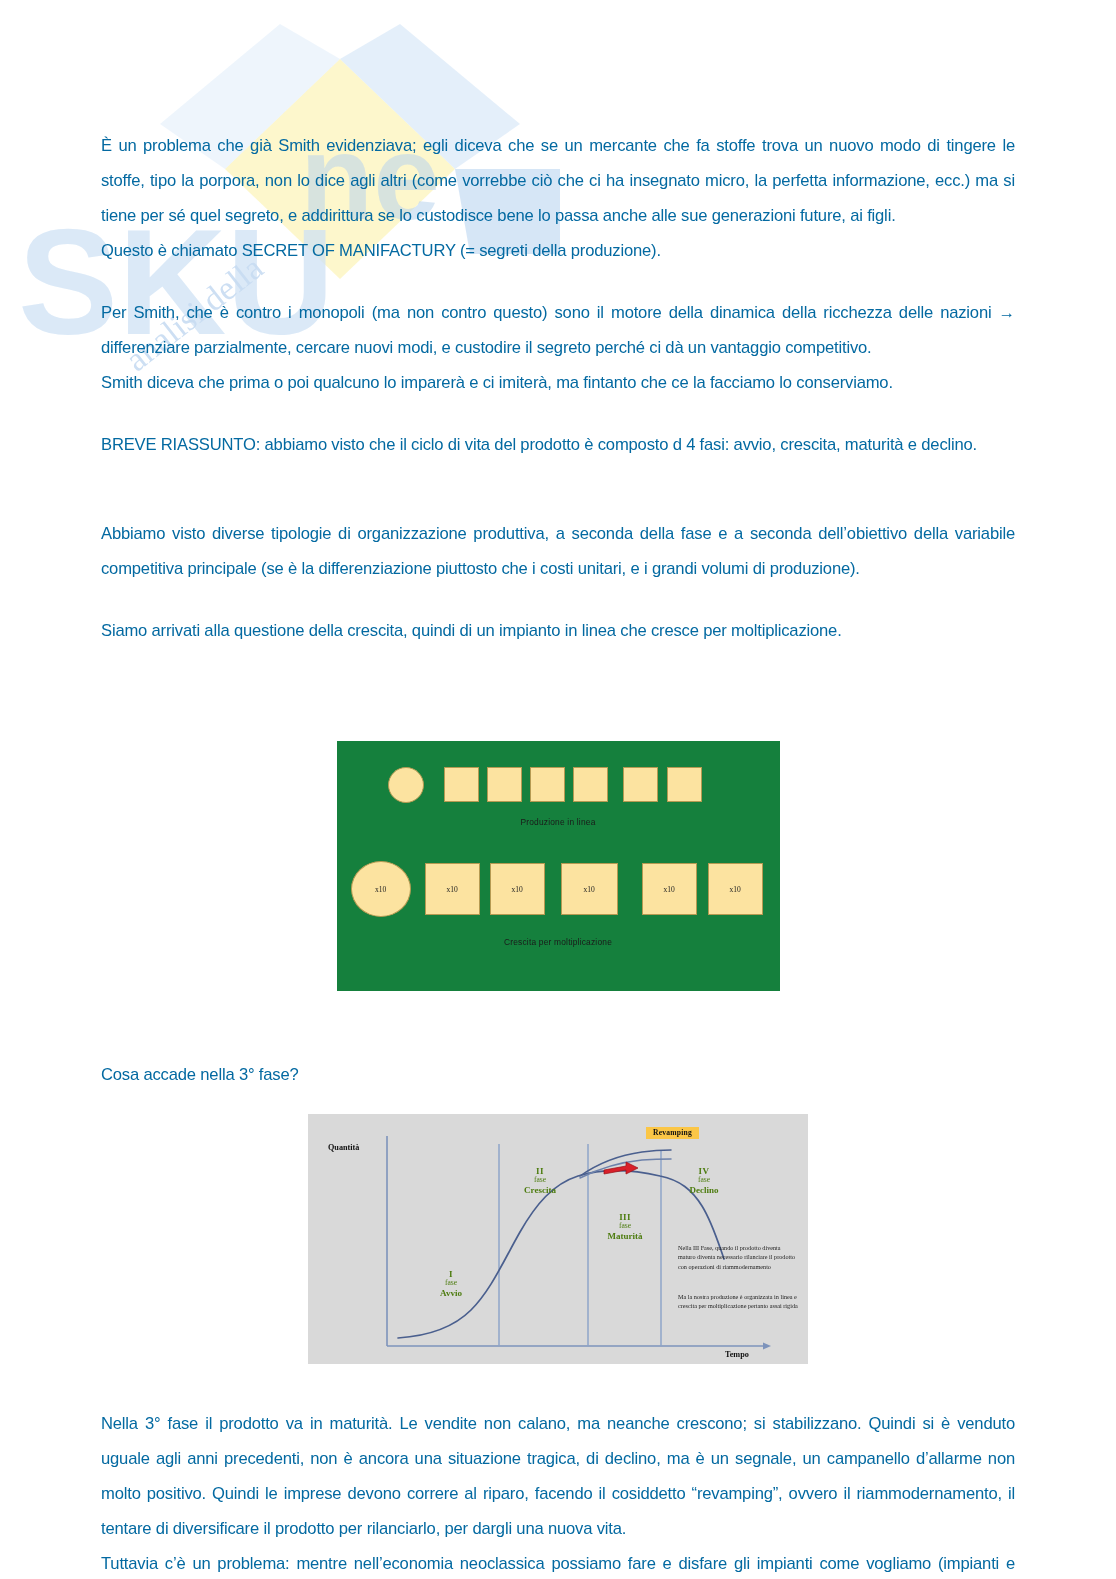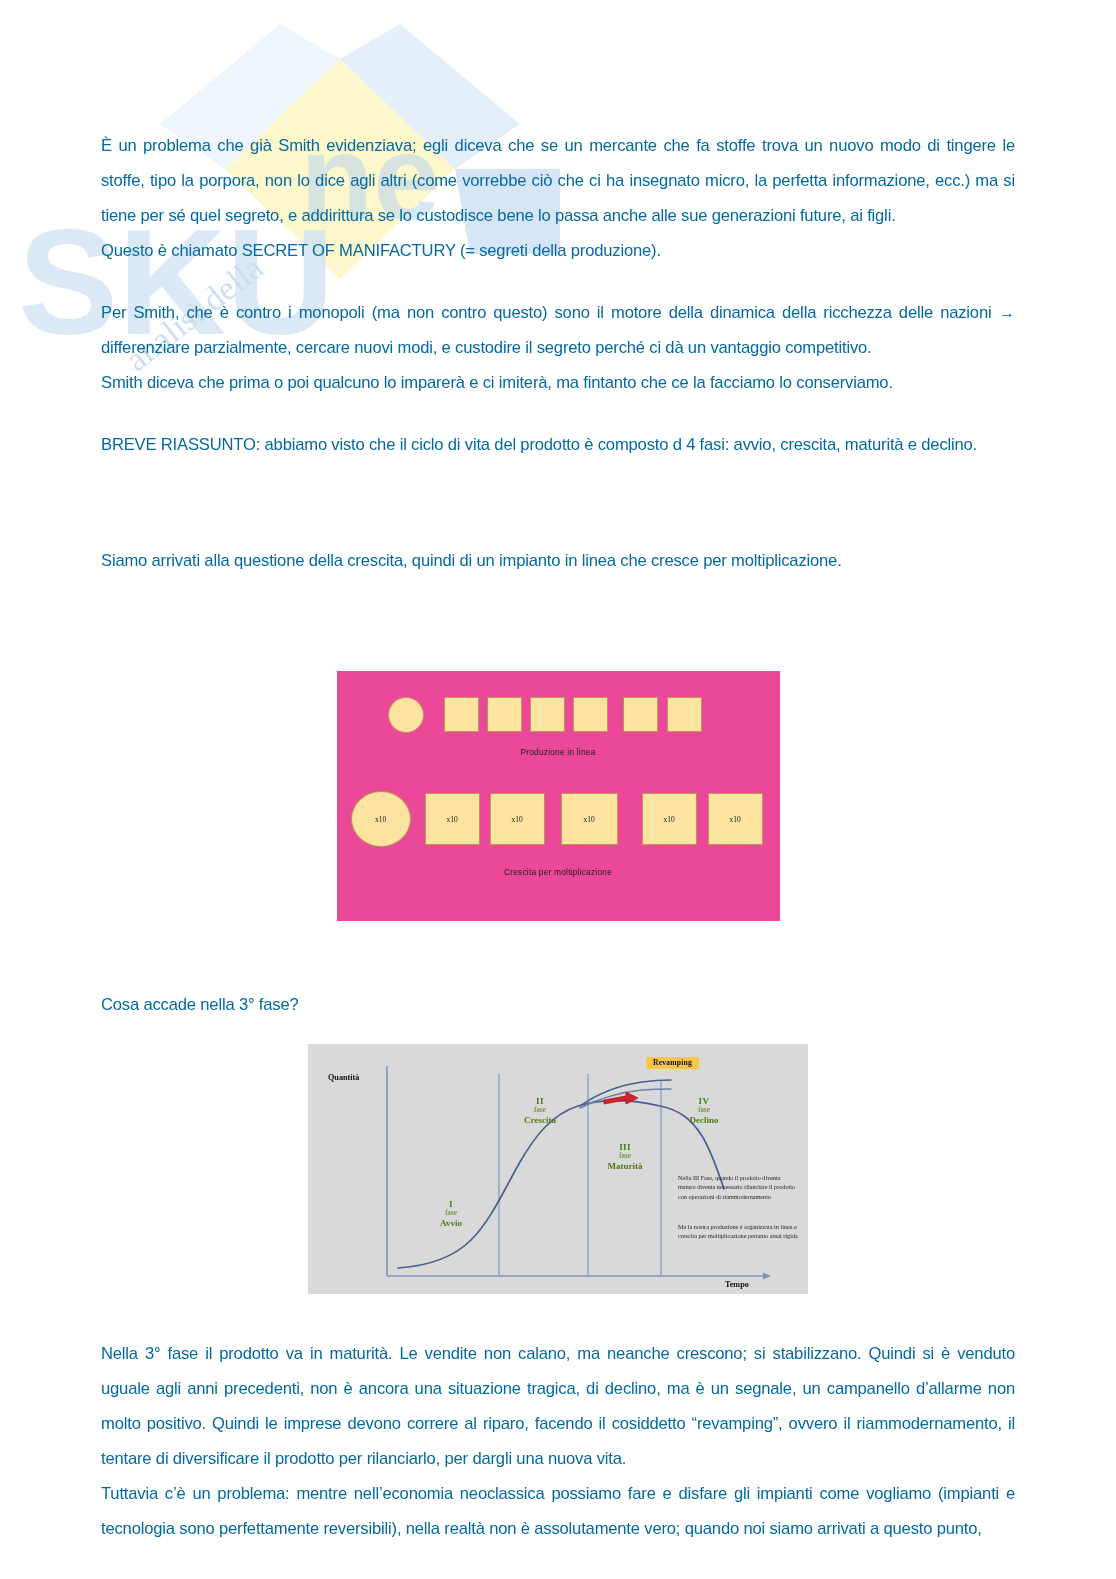--- a/index.html
+++ b/index.html
@@ -39,21 +39,21 @@
     font-weight:400;
   }
   .gap-m { height:27px; }
   .gap-l { height:54px; }
 
   
   .fig1-wrap {
     position:relative;
     margin:0 auto;
     width:443px; height:250px;
-    background:#ec4899;
+    background:#15803d;
     box-sizing:border-box;
   }
   .shape {
     position:absolute;
     background:#fce3a0;
     border:1px solid #b59a52;
     box-sizing:border-box;
     display:flex;
     align-items:center;
     justify-content:center;
@@ -149,20 +149,21 @@
   <div class="gap-m"></div>
 
   <p class="para">Per Smith, che è contro i monopoli (ma non contro questo) sono il motore della dinamica della ricchezza delle nazioni → differenziare parzialmente, cercare nuovi modi, e custodire il segreto perché ci dà un vantaggio competitivo.<br>Smith diceva che prima o poi qualcuno lo imparerà e ci imiterà, ma fintanto che ce la facciamo lo conserviamo.</p>
   <div class="gap-m"></div>
 
   <p class="para">BREVE RIASSUNTO: abbiamo visto che il ciclo di vita del prodotto è composto d 4 fasi: avvio, crescita, maturità e declino.</p>
   <div class="gap-m"></div>
 
   <div class="gap-m"></div>
 
+  <p class="para">Abbiamo visto diverse tipologie di organizzazione produttiva, a seconda della fase e a seconda dell’obiettivo della variabile competitiva principale (se è la differenziazione piuttosto che i costi unitari, e i grandi volumi di produzione).</p>
   <div class="gap-m"></div>
 
   <p class="para">Siamo arrivati alla questione della crescita, quindi di un impianto in linea che cresce per moltiplicazione.</p>
   <div class="gap-l"></div>
 
   <div style="height:39px"></div>
 
   <div class="fig1-wrap">
 
     <div class="shape circle" style="left:51px; top:26px; width:36px; height:36px;"></div>

